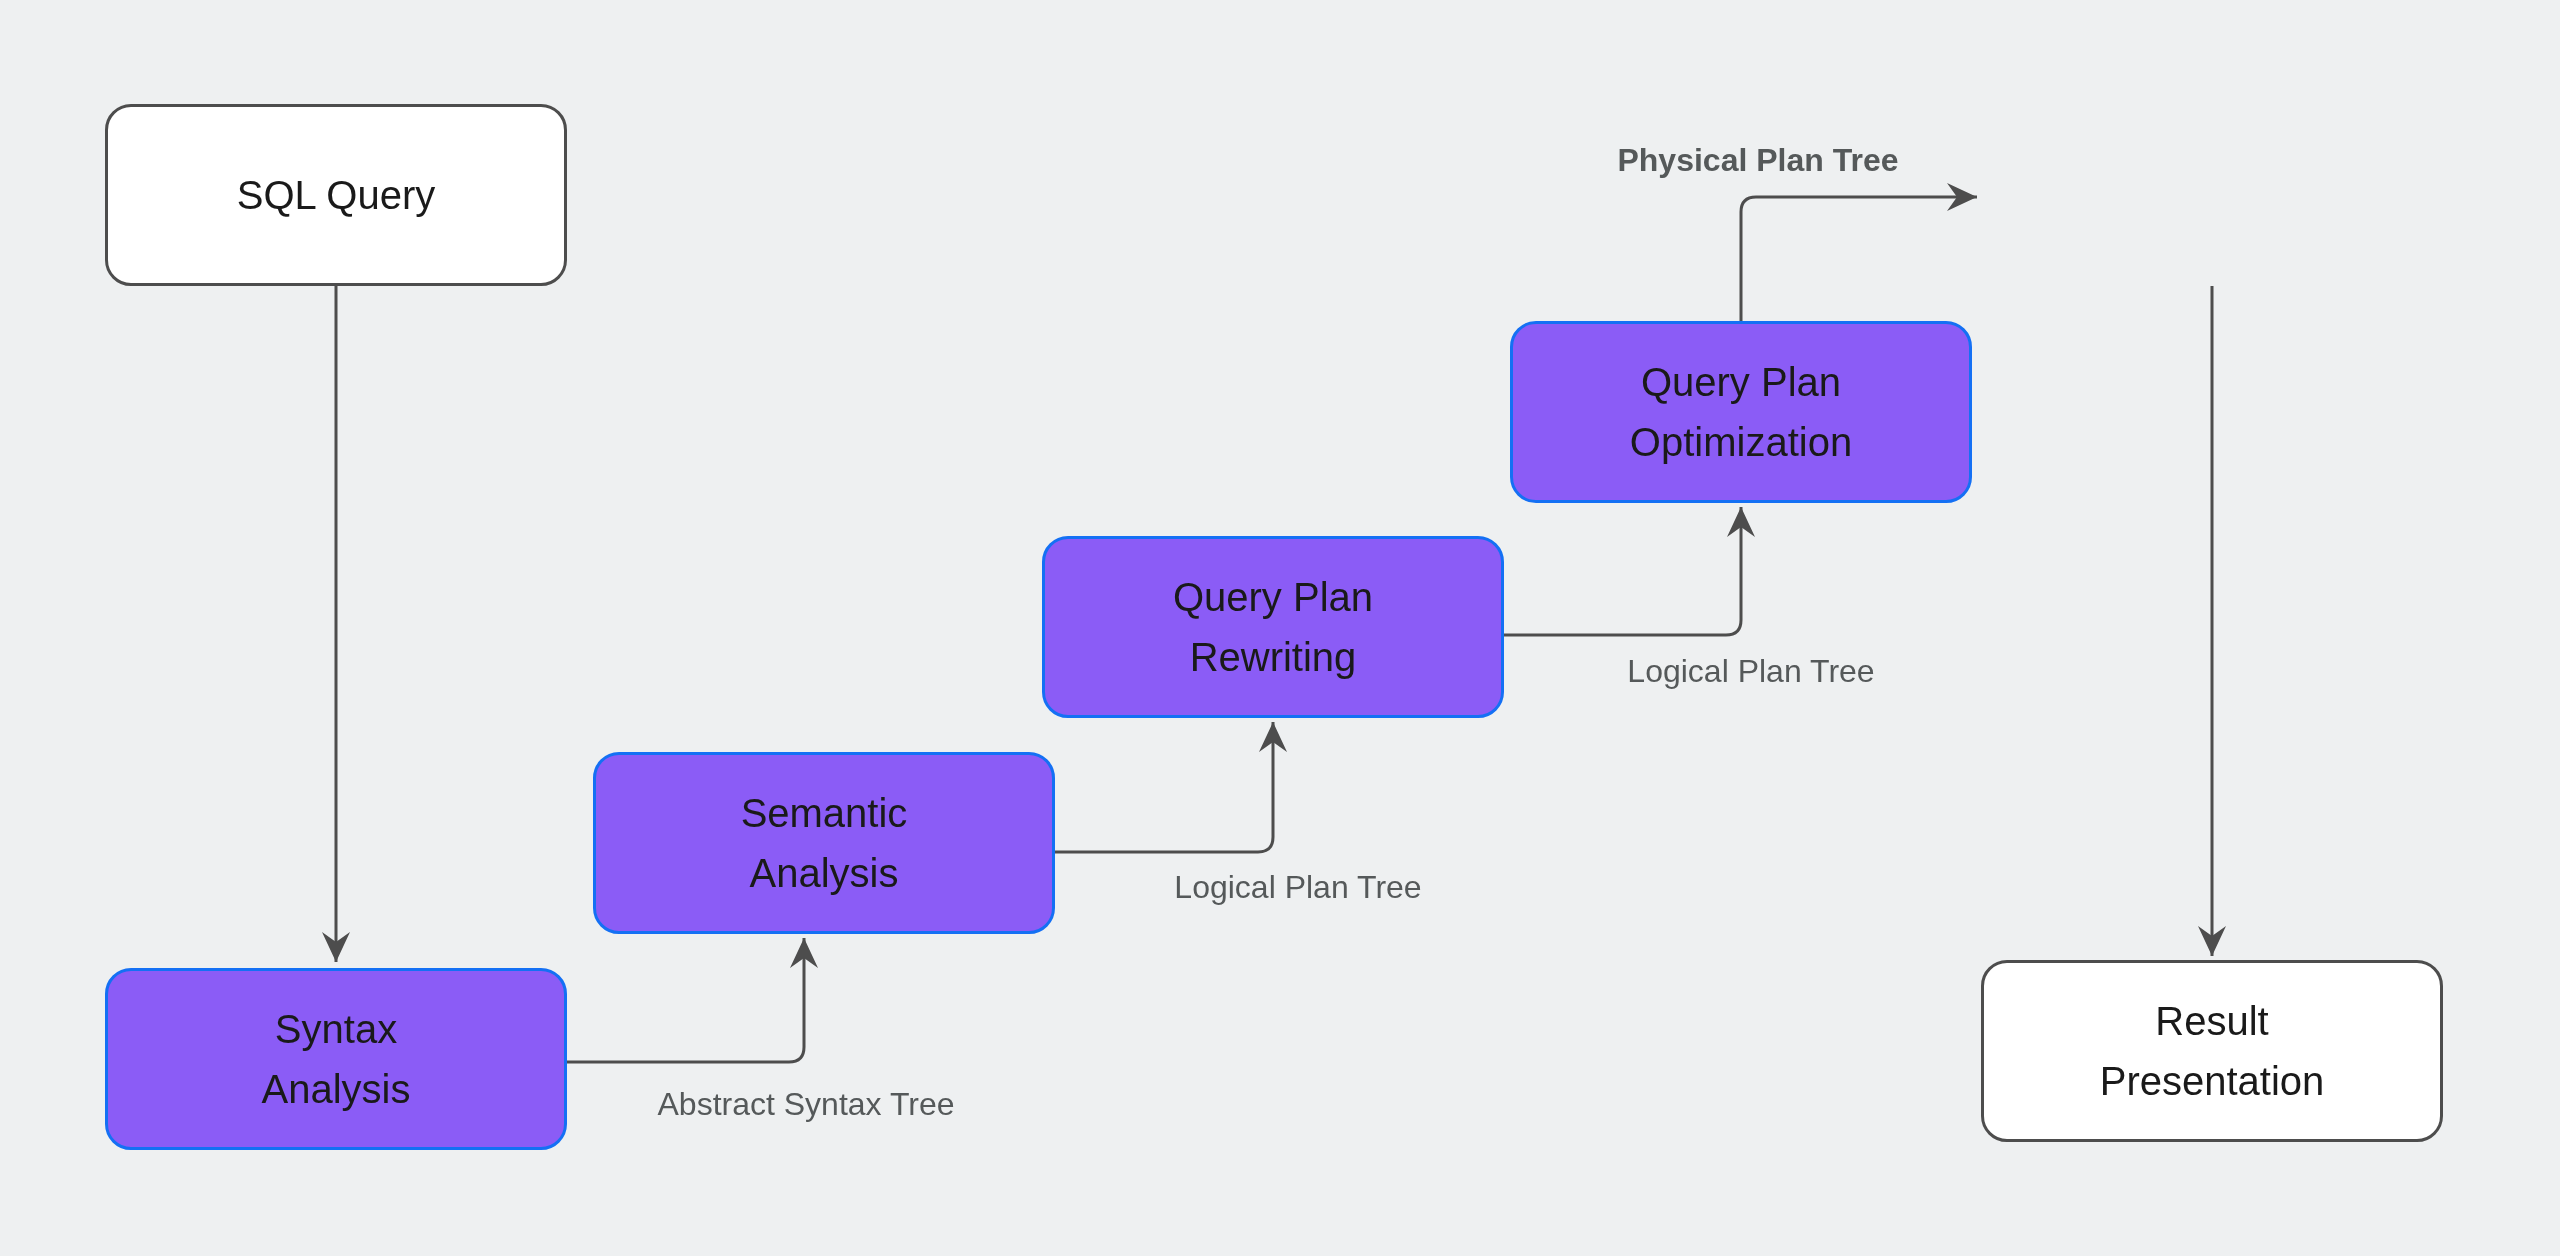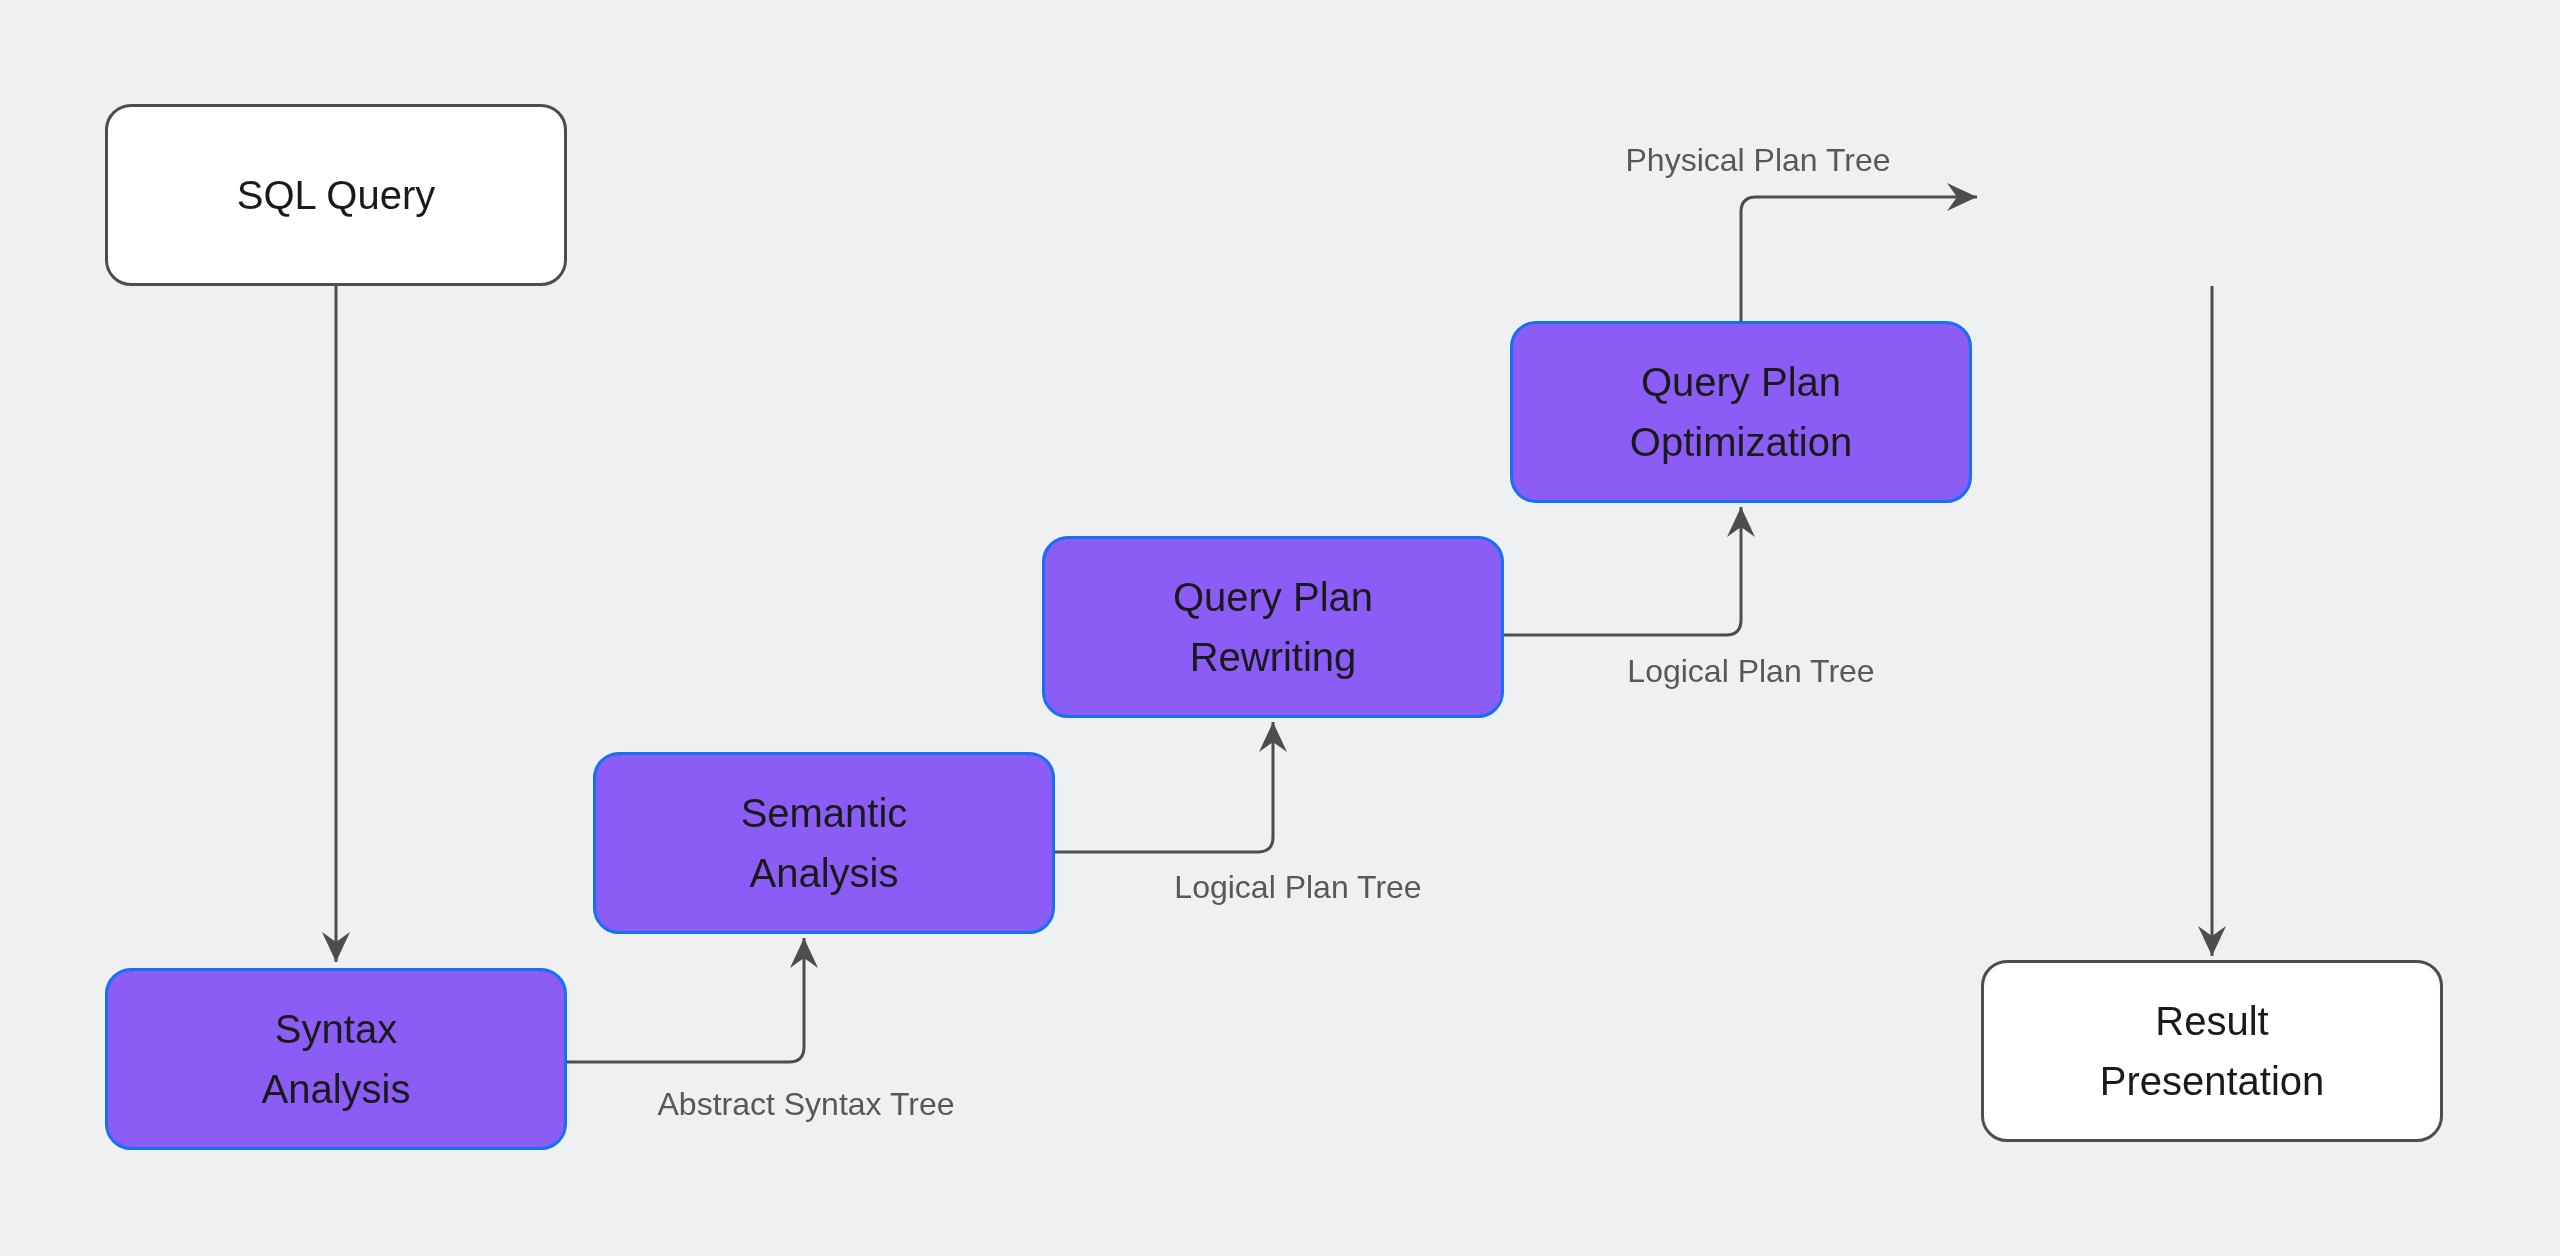--- a/index.html
+++ b/index.html
@@ -99,15 +99,15 @@
     <span>Result
 Presentation</span>
   </div>
 
   <div class="edge-label" style="left:806px; top:1104px;">Abstract Syntax Tree</div>
 
   <div class="edge-label" style="left:1298px; top:887px;">Logical Plan Tree</div>
 
   <div class="edge-label" style="left:1751px; top:671px;">Logical Plan Tree</div>
 
-  <div class="edge-label" style="left:1758px; top:160px;">Physical Plan Tree</div>
+  <div class="edge-label" style="left:1758px; top:160px;font-weight:bold;">Physical Plan Tree</div>
 
 </div>
 
 </body></html>

